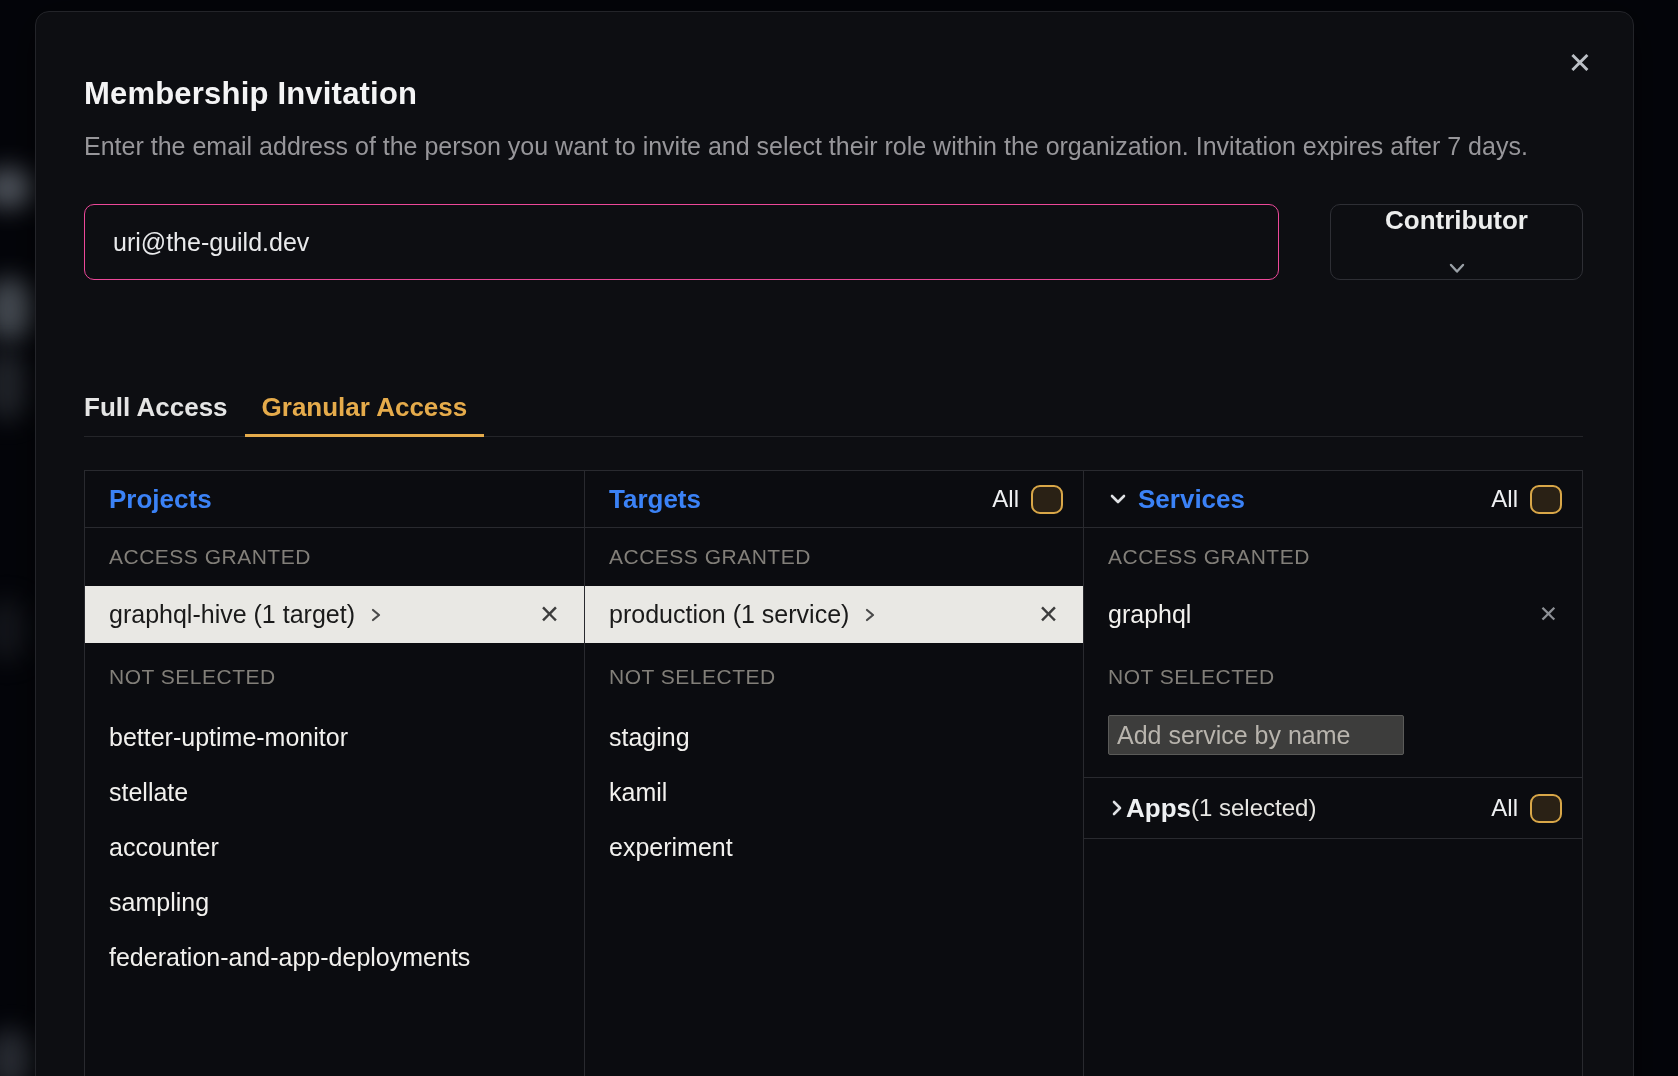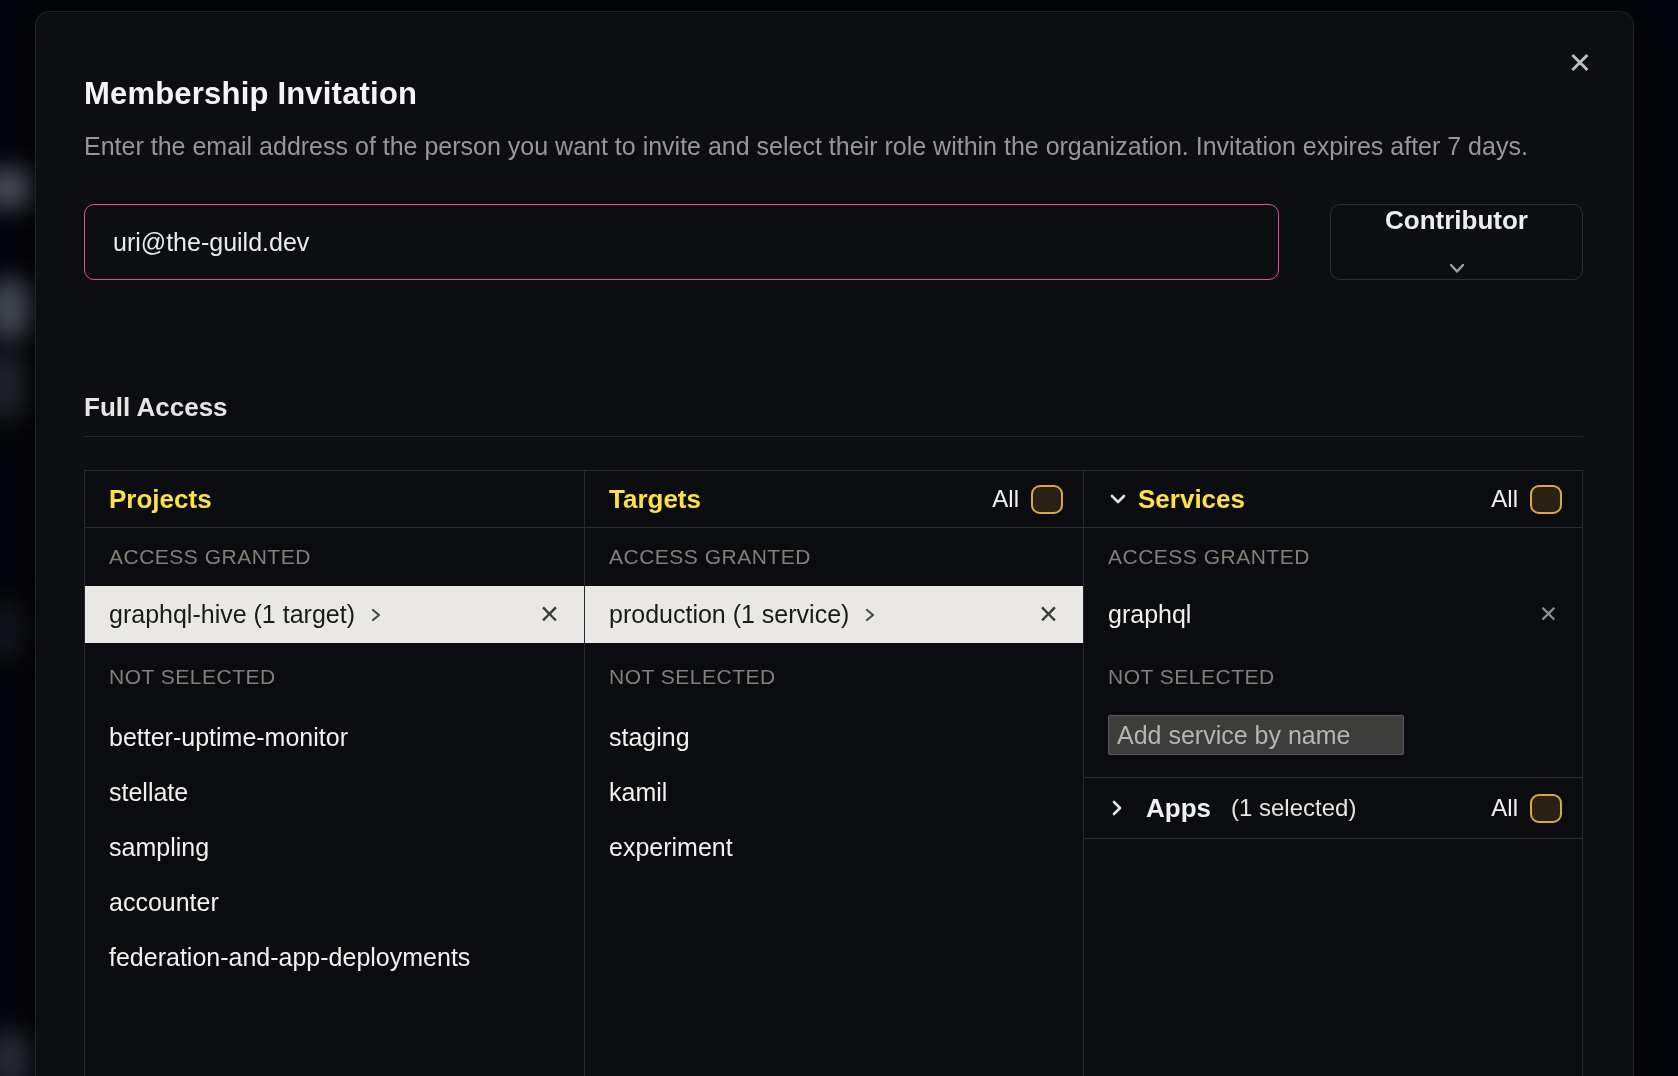--- a/index.html
+++ b/index.html
@@ -58,21 +58,21 @@
     margin-top:33px; height:640px;
     display:grid; grid-template-columns:1fr 1fr 1fr;
     border:1px solid #292a2f; border-bottom:none; background:#0b0c10;
   }
   .col { min-width:0; }
   .col + .col { border-left:1px solid #292a2f; }
   .col-header {
     height:57px; border-bottom:1px solid #292a2f;
     display:flex; align-items:center; padding:0 20px 0 24px; gap:10px;
   }
-  .col-title { font-size:26px; font-weight:700; color:#fde047; }
+  .col-title { font-size:26px; font-weight:700; color:#3b82f6; }
   .all-group { margin-left:auto; display:flex; align-items:center; gap:12px; }
   .all-label { font-size:24px; color:#eef0f2; }
   .checkbox {
     width:32px; height:29px; border:2px solid #d9a748; border-radius:9px;
     background:#2a2115; display:inline-block; cursor:pointer;
   }
   .section-label {
     height:58px; display:flex; align-items:center; padding:0 24px;
     font-size:21px; letter-spacing:.5px; color:#827f79;
   }
@@ -92,21 +92,21 @@
 
   .svc-panel { border-bottom:1px solid #292a2f; }
   .add-input {
     display:block; margin:5px 4px 22px 24px; width:296px; height:40px;
     background:#3d3d3c; border:1px solid #5b5b59; border-radius:2px;
     color:#b8b4ad; font-size:25px; padding:0 8px; font-family:inherit; outline:none;
   }
   .add-input::placeholder { color:#b8b4ad; opacity:1; }
   .apps-row {
     height:61px; border-bottom:1px solid #292a2f;
-    display:flex; align-items:center; padding:0 20px 0 24px; gap:20px; cursor:pointer;
+    display:flex; align-items:center; padding:0 20px 0 24px; gap:0; cursor:pointer;
   }
   .apps-title { font-size:26px; font-weight:700; color:#eef0f2; }
   .apps-count { font-size:24px; color:#e6e5e1; }
   svg.icon { display:block; }
 </style>
 </head>
 <body>
 
 <div class="backdrop">
   <div class="blob blob1"></div>
@@ -129,20 +129,21 @@
     <button class="role-btn">
       <span>Contributor</span>
       <svg class="icon" width="22" height="22" viewBox="0 0 22 22">
         <polyline points="5,8 11,14.5 17,8" fill="none" stroke="#9aa0a6" stroke-width="2.4" stroke-linecap="round" stroke-linejoin="round"></polyline>
       </svg>
     </button>
   </div>
 
   <div class="tabs">
     <div class="tab first">Full Access</div>
+    <div class="tab active">Granular Access</div>
   </div>
 
 
   <div class="perm-table">
 
     <div class="col">
       <div class="col-header">
         <span class="col-title">Projects</span>
       </div>
       <div class="section-label">ACCESS GRANTED</div>
@@ -151,22 +152,22 @@
         <span class="chev">
           <svg class="icon" width="14" height="16" viewBox="0 0 14 16">
               <polyline points="4,3 10,8 4,13" fill="none" stroke="#4a4a4a" stroke-width="2.2" stroke-linecap="round" stroke-linejoin="round"></polyline>
             </svg>
         </span>
         <span class="row-x">✕</span>
       </div>
       <div class="section-label tall">NOT SELECTED</div>
       <div class="item">better-uptime-monitor</div>
       <div class="item">stellate</div>
+      <div class="item">accounter</div>
       <div class="item">sampling</div>
-      <div class="item">accounter</div>
       <div class="item">federation-and-app-deployments</div>
     </div>
 
     <div class="col">
       <div class="col-header">
         <span class="col-title">Targets</span>
         <span class="all-group">
           <span class="all-label">All</span>
           <span class="checkbox"></span>
         </span>

